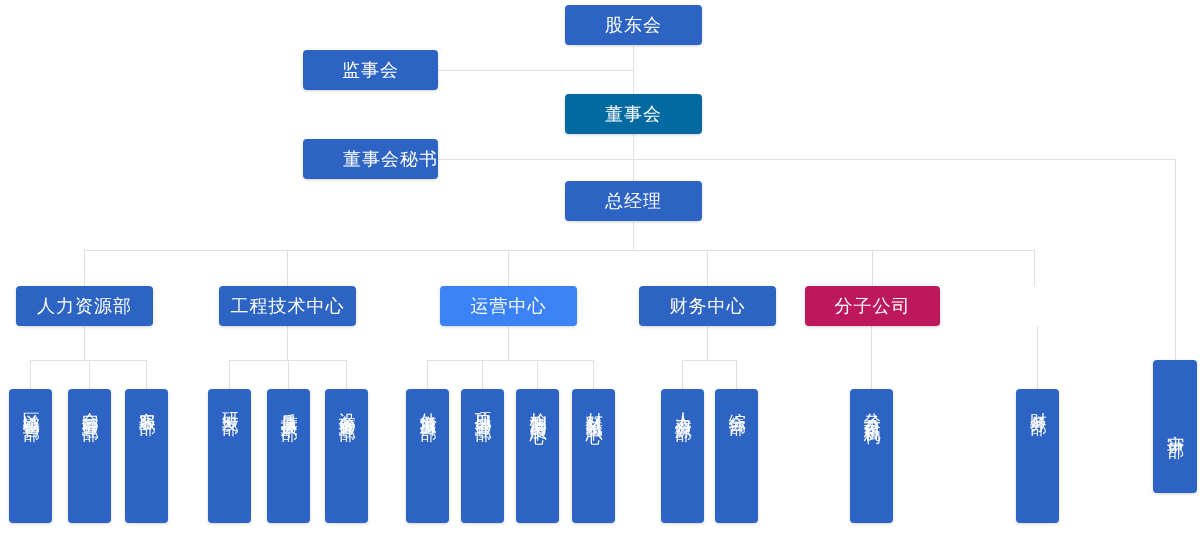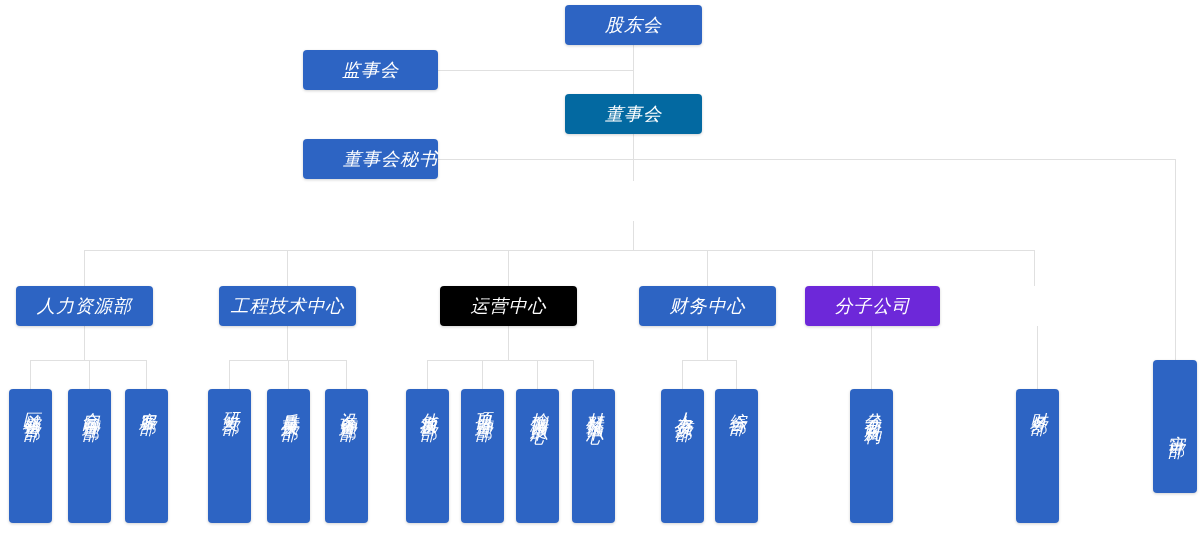--- a/index.html
+++ b/index.html
@@ -15,21 +15,20 @@
   .cline.v { width:1px; }
   .node {
     position:absolute;
     border-radius:4px;
     color:#ffffff;
     display:flex;
     align-items:center;
     justify-content:center;
     box-sizing:border-box;
     box-shadow:0 1px 3px rgba(0,0,0,0.18);
-    font-style:italic;
   }
   .node.h .lbl {
     font-size:18px;
     letter-spacing:1px;
     white-space:nowrap;
     line-height:1;
   }
   .node.v { align-items:flex-start; padding-top:10px; }
   .node.v.vcenter { align-items:center; padding-top:0; }
   .node.v .lbl {
@@ -84,33 +83,36 @@
     </div>
     <div class="node h" style="left: 303px; top: 50px; width: 135px; height: 40px; background: rgb(45, 100, 195); color: rgb(255, 255, 255);">
       <span class="lbl">监事会</span>
     </div>
     <div class="node h" style="left: 565px; top: 94px; width: 137px; height: 40px; background: #0369a1; color: rgb(255, 255, 255);">
       <span class="lbl">董事会</span>
     </div>
     <div class="node h" style="left: 303px; top: 139px; width: 135px; height: 40px; background: rgb(45, 100, 195); color: rgb(255, 255, 255); padding-left: 40px;">
       <span class="lbl">董事会秘书</span>
     </div>
+    <div class="node h" style="left: 565px; top: 181px; width: 137px; height: 40px; background: rgb(45, 100, 195); color: rgb(255, 255, 255);">
+      <span class="lbl">总经理</span>
+    </div>
     <div class="node h" style="left: 16px; top: 286px; width: 137px; height: 40px; background: rgb(45, 100, 195); color: rgb(255, 255, 255);">
       <span class="lbl">人力资源部</span>
     </div>
     <div class="node h" style="left: 219px; top: 286px; width: 137px; height: 40px; background: rgb(45, 100, 195); color: rgb(255, 255, 255);">
       <span class="lbl">工程技术中心</span>
     </div>
-    <div class="node h" style="left: 440px; top: 286px; width: 137px; height: 40px; background: #000000; color: rgb(255, 255, 255);">
+    <div class="node h" style="left: 440px; top: 286px; width: 137px; height: 40px; background: #3b82f6; color: rgb(255, 255, 255);">
       <span class="lbl">运营中心</span>
     </div>
     <div class="node h" style="left: 639px; top: 286px; width: 137px; height: 40px; background: rgb(45, 100, 195); color: rgb(255, 255, 255);">
       <span class="lbl">财务中心</span>
     </div>
-    <div class="node h" style="left: 805px; top: 286px; width: 135px; height: 40px; background: #6d28d9; color: rgb(255, 255, 255);">
+    <div class="node h" style="left: 805px; top: 286px; width: 135px; height: 40px; background: #be185d; color: rgb(255, 255, 255);">
       <span class="lbl">分子公司</span>
     </div>
     <div class="node v" style="left: 9px; top: 389px; width: 43px; height: 134px; background: rgb(45, 100, 195); color: rgb(255, 255, 255);">
       <span class="lbl">区域销售部</span>
     </div>
     <div class="node v" style="left: 68px; top: 389px; width: 43px; height: 134px; background: rgb(45, 100, 195); color: rgb(255, 255, 255);">
       <span class="lbl">合同管理部</span>
     </div>
     <div class="node v" style="left: 125px; top: 389px; width: 43px; height: 134px; background: rgb(45, 100, 195); color: rgb(255, 255, 255);">
       <span class="lbl">客服部</span>

